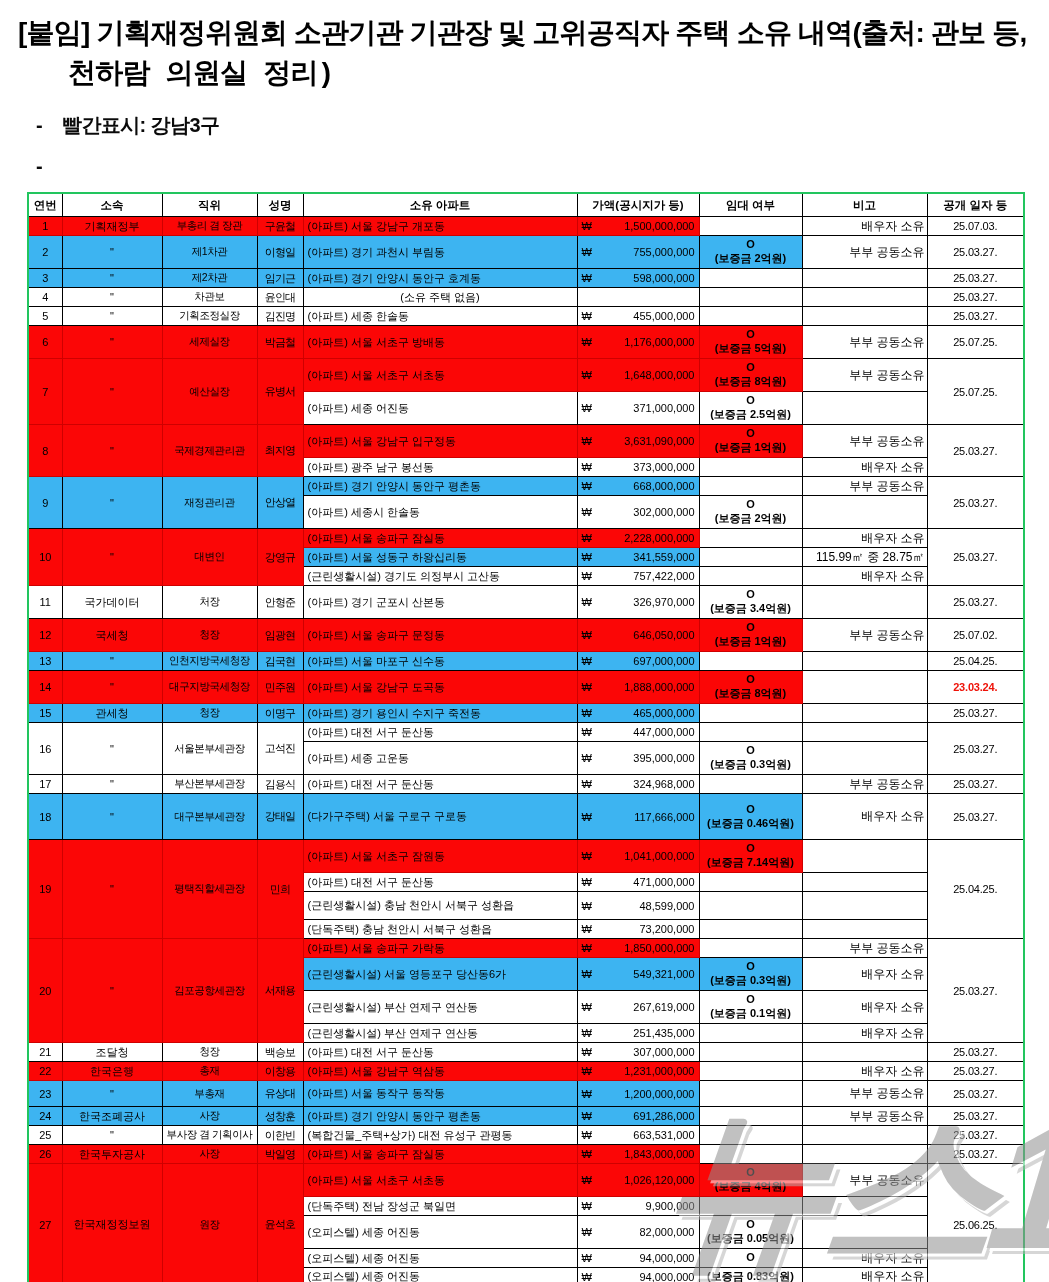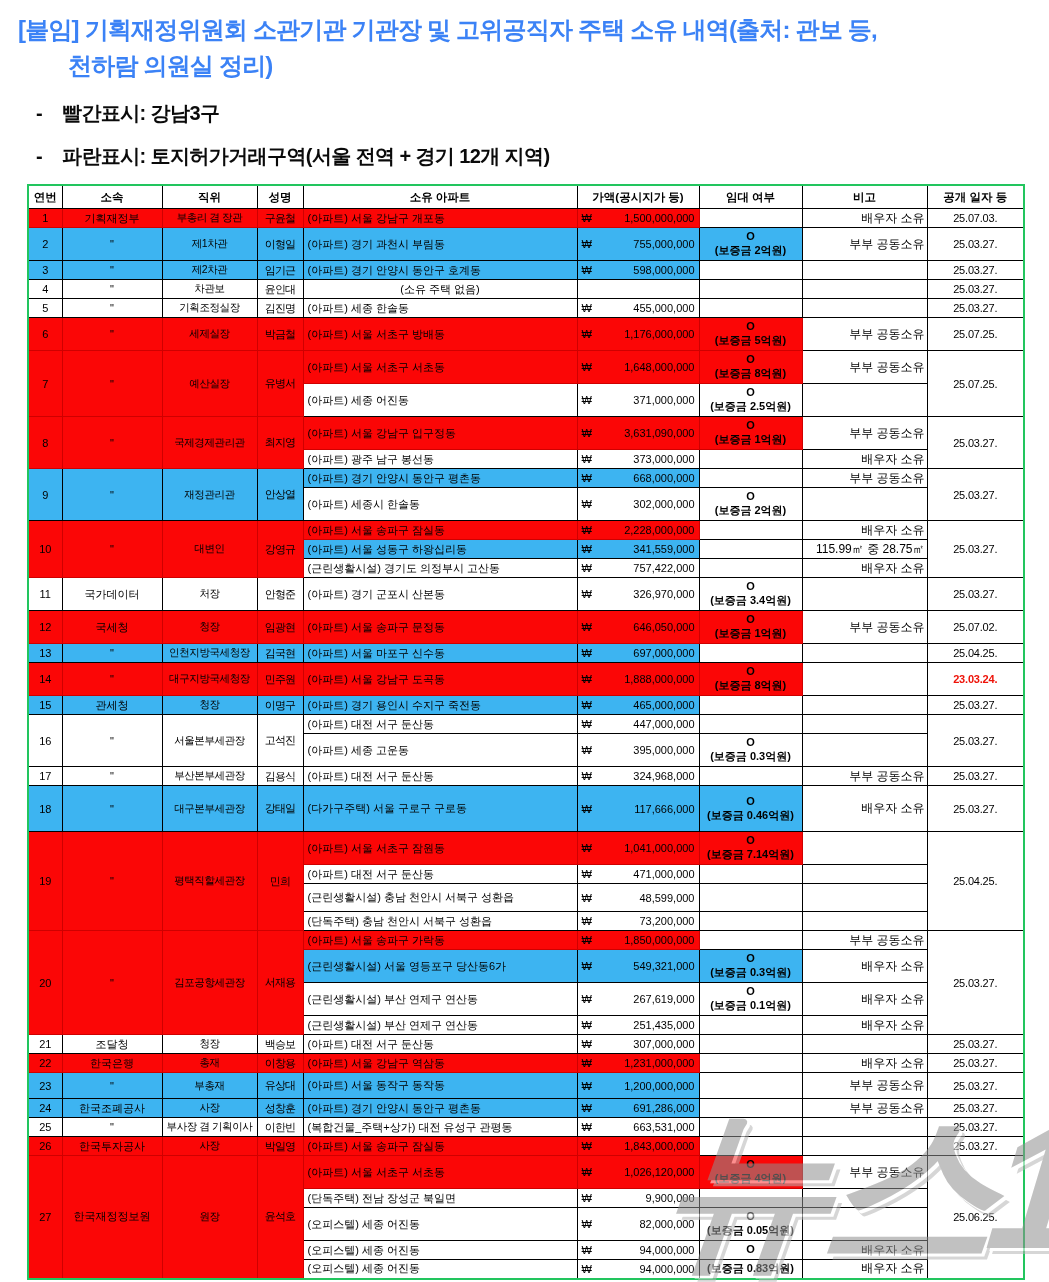--- a/index.html
+++ b/index.html
@@ -1,24 +1,24 @@
 <!DOCTYPE html>
 <html><head>
 <meta charset="utf-8">
 <style>
   html,body{margin:0;padding:0;}
   body{
     width:1049px;height:1282px;position:relative;background:#ffffff;
     font-family:"Liberation Sans","DejaVu Sans",sans-serif;color:#000;overflow:hidden;
   }
   .doc-title{
-    font-weight:bold;font-size:24px;line-height:1.5;letter-spacing:-0.8px;
-    margin:12px 8px 0 18px;color:#3b82f6;
+    font-weight:bold;font-size:28px;line-height:1.5;letter-spacing:-0.8px;
+    margin:12px 8px 0 18px;color:#000000;
   }
-  .doc-title .line2{padding-left:50px;}
+  .doc-title .line2{padding-left:50px;font-family:Liberation Mono, monospace;}
   .legend{margin:8px 0 0 36px;}
   .legend-line{display:flex;align-items:baseline;font-size:20px;font-weight:bold;letter-spacing:-0.6px;margin-top:16px;color:#0a0a0a;}
   .legend-line .dash{width:26px;}
   table.main{
     border-collapse:collapse;table-layout:fixed;width:996px;
     margin:14px 0 0 27px;border:2px solid #22c55e;
   }
   td,th{
     border:1px solid #000;padding:0 2px;font-size:11px;color:#000;
     overflow:hidden;white-space:nowrap;vertical-align:middle;
@@ -52,21 +52,20 @@
   <div class="line2">천하람 의원실 정리)</div>
 </div>
 
 <div class="legend">
   <div class="legend-line">
     <span class="dash">-</span>
     <span>빨간표시: 강남3구</span>
   </div>
   <div class="legend-line">
     <span class="dash">-</span>
-    <span>파란표시: 토지허가거래구역(서울 전역 + 경기 12개 지역)</span>
   </div>
 </div>
 
 <table class="main">
   <colgroup>
     <col style="width:34px">
       <col style="width:100px">
       <col style="width:95px">
     <col style="width:46px">
       <col style="width:274px">

